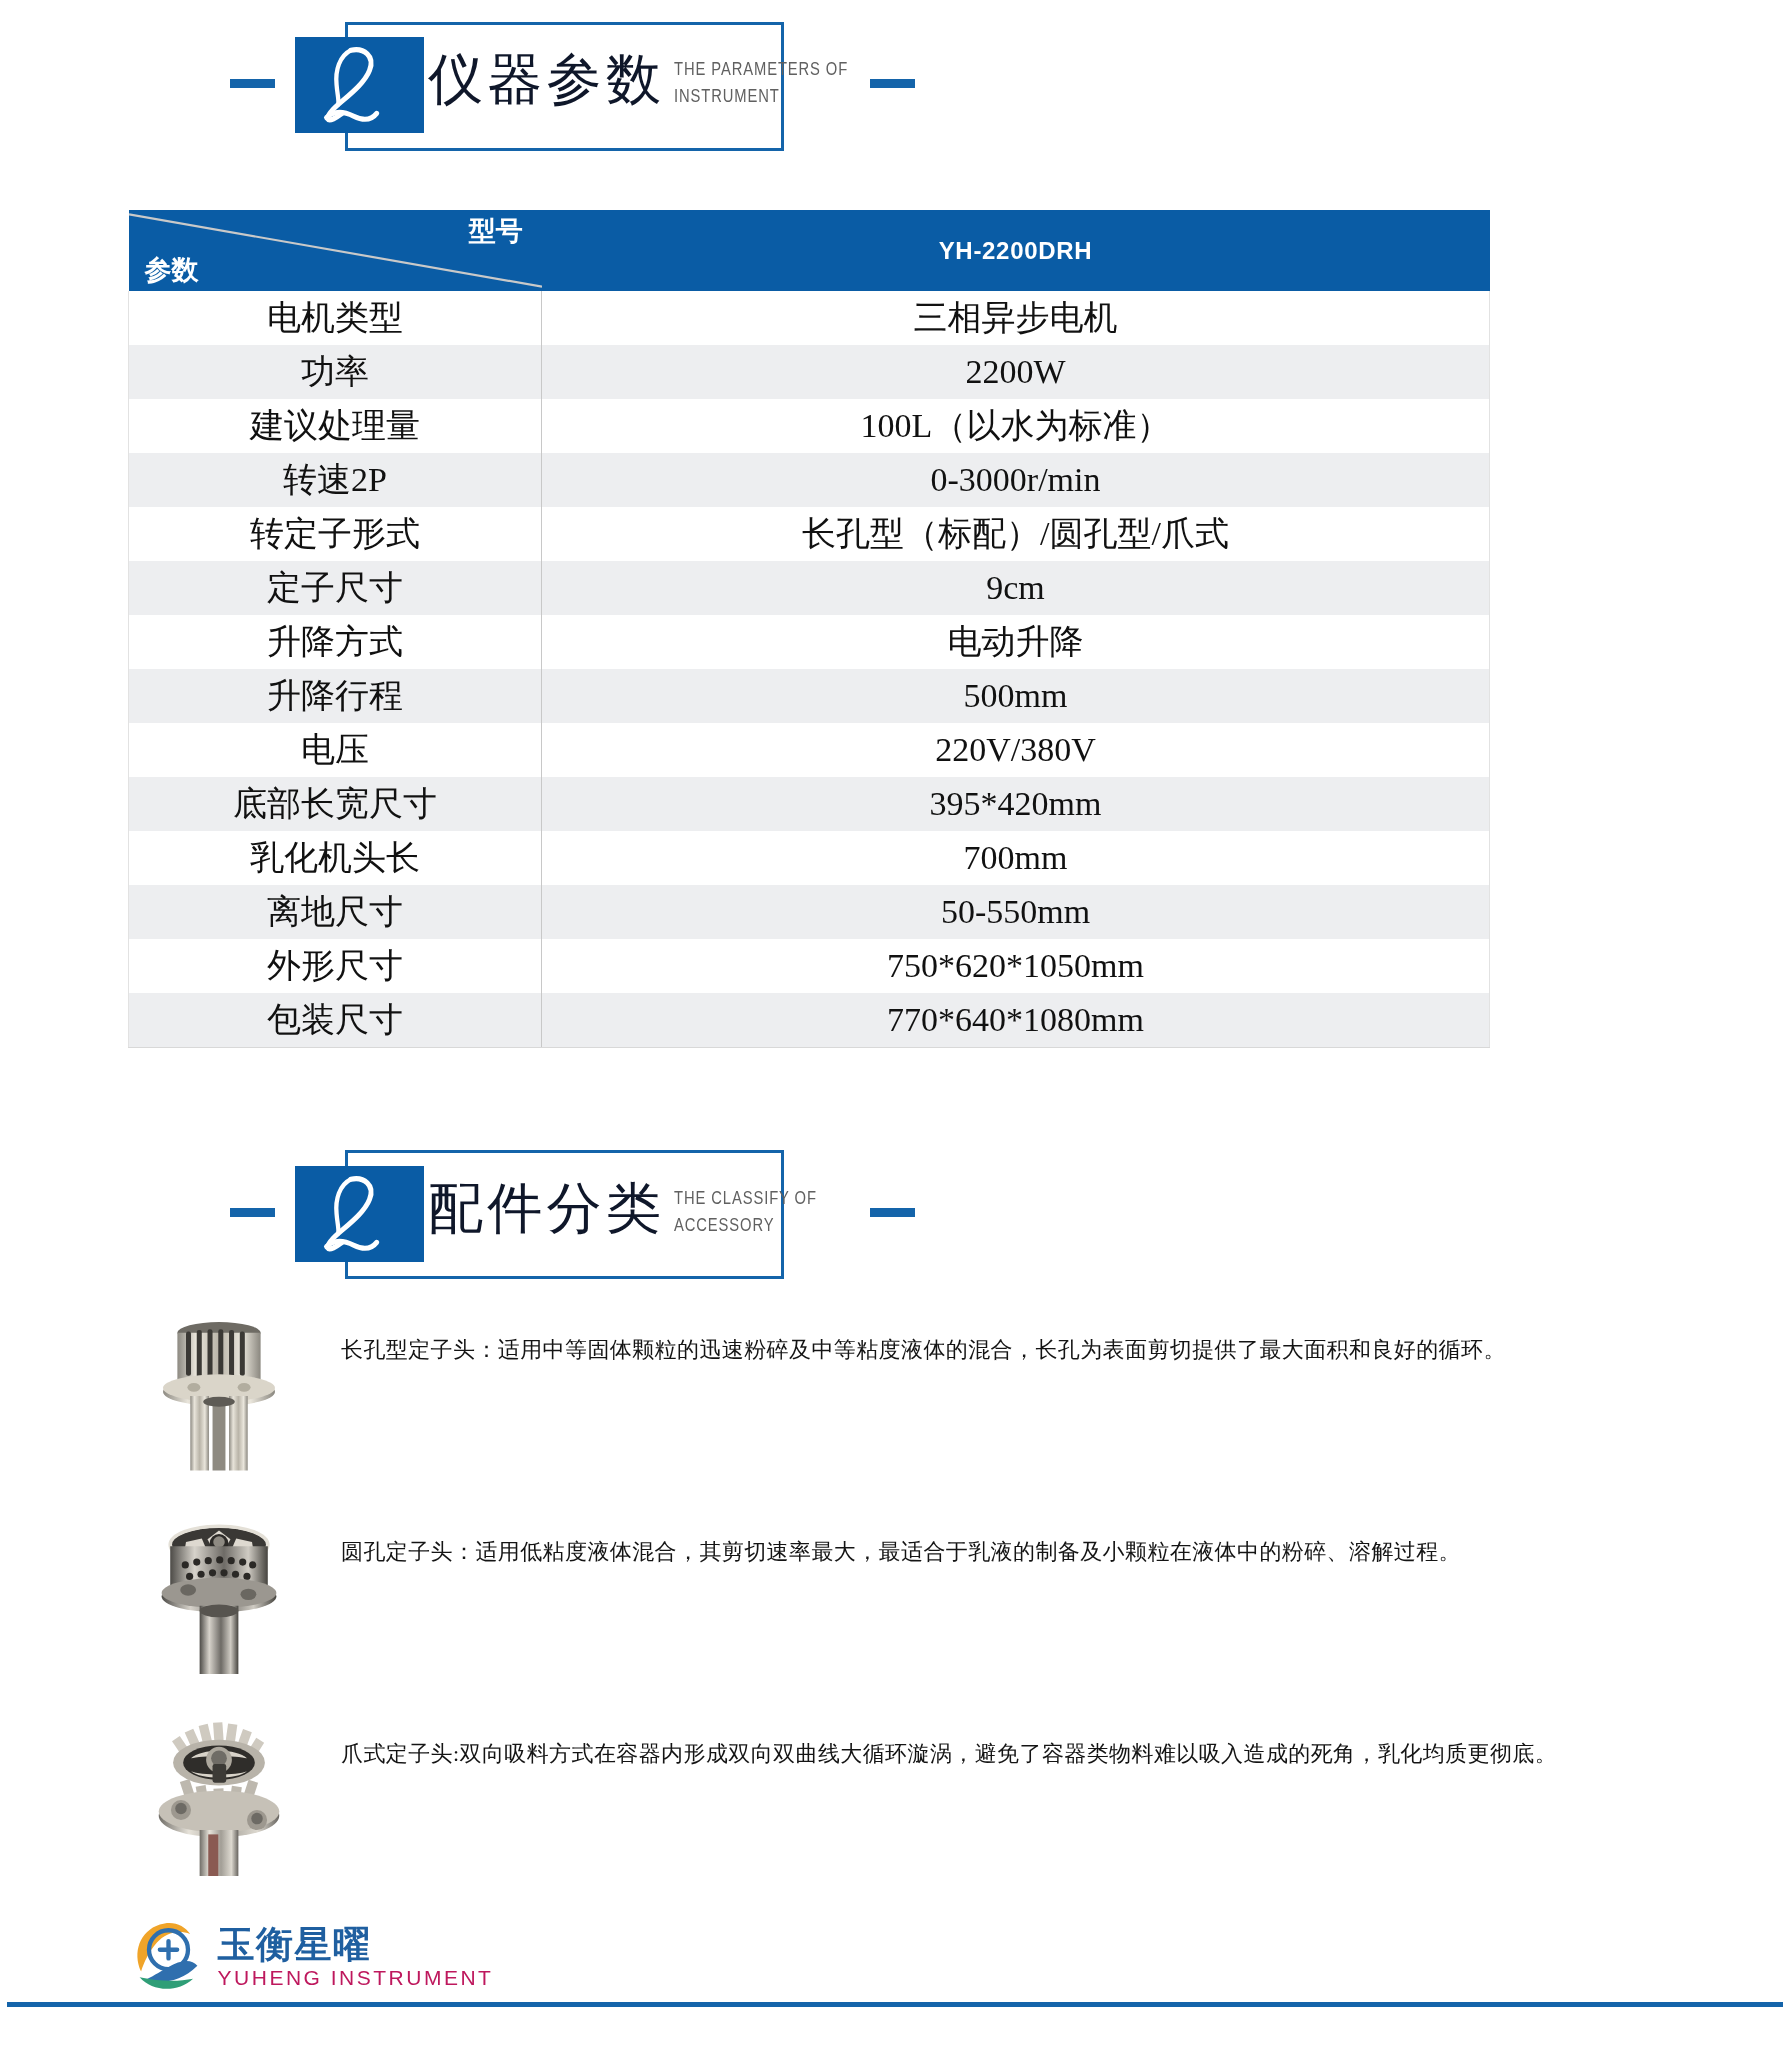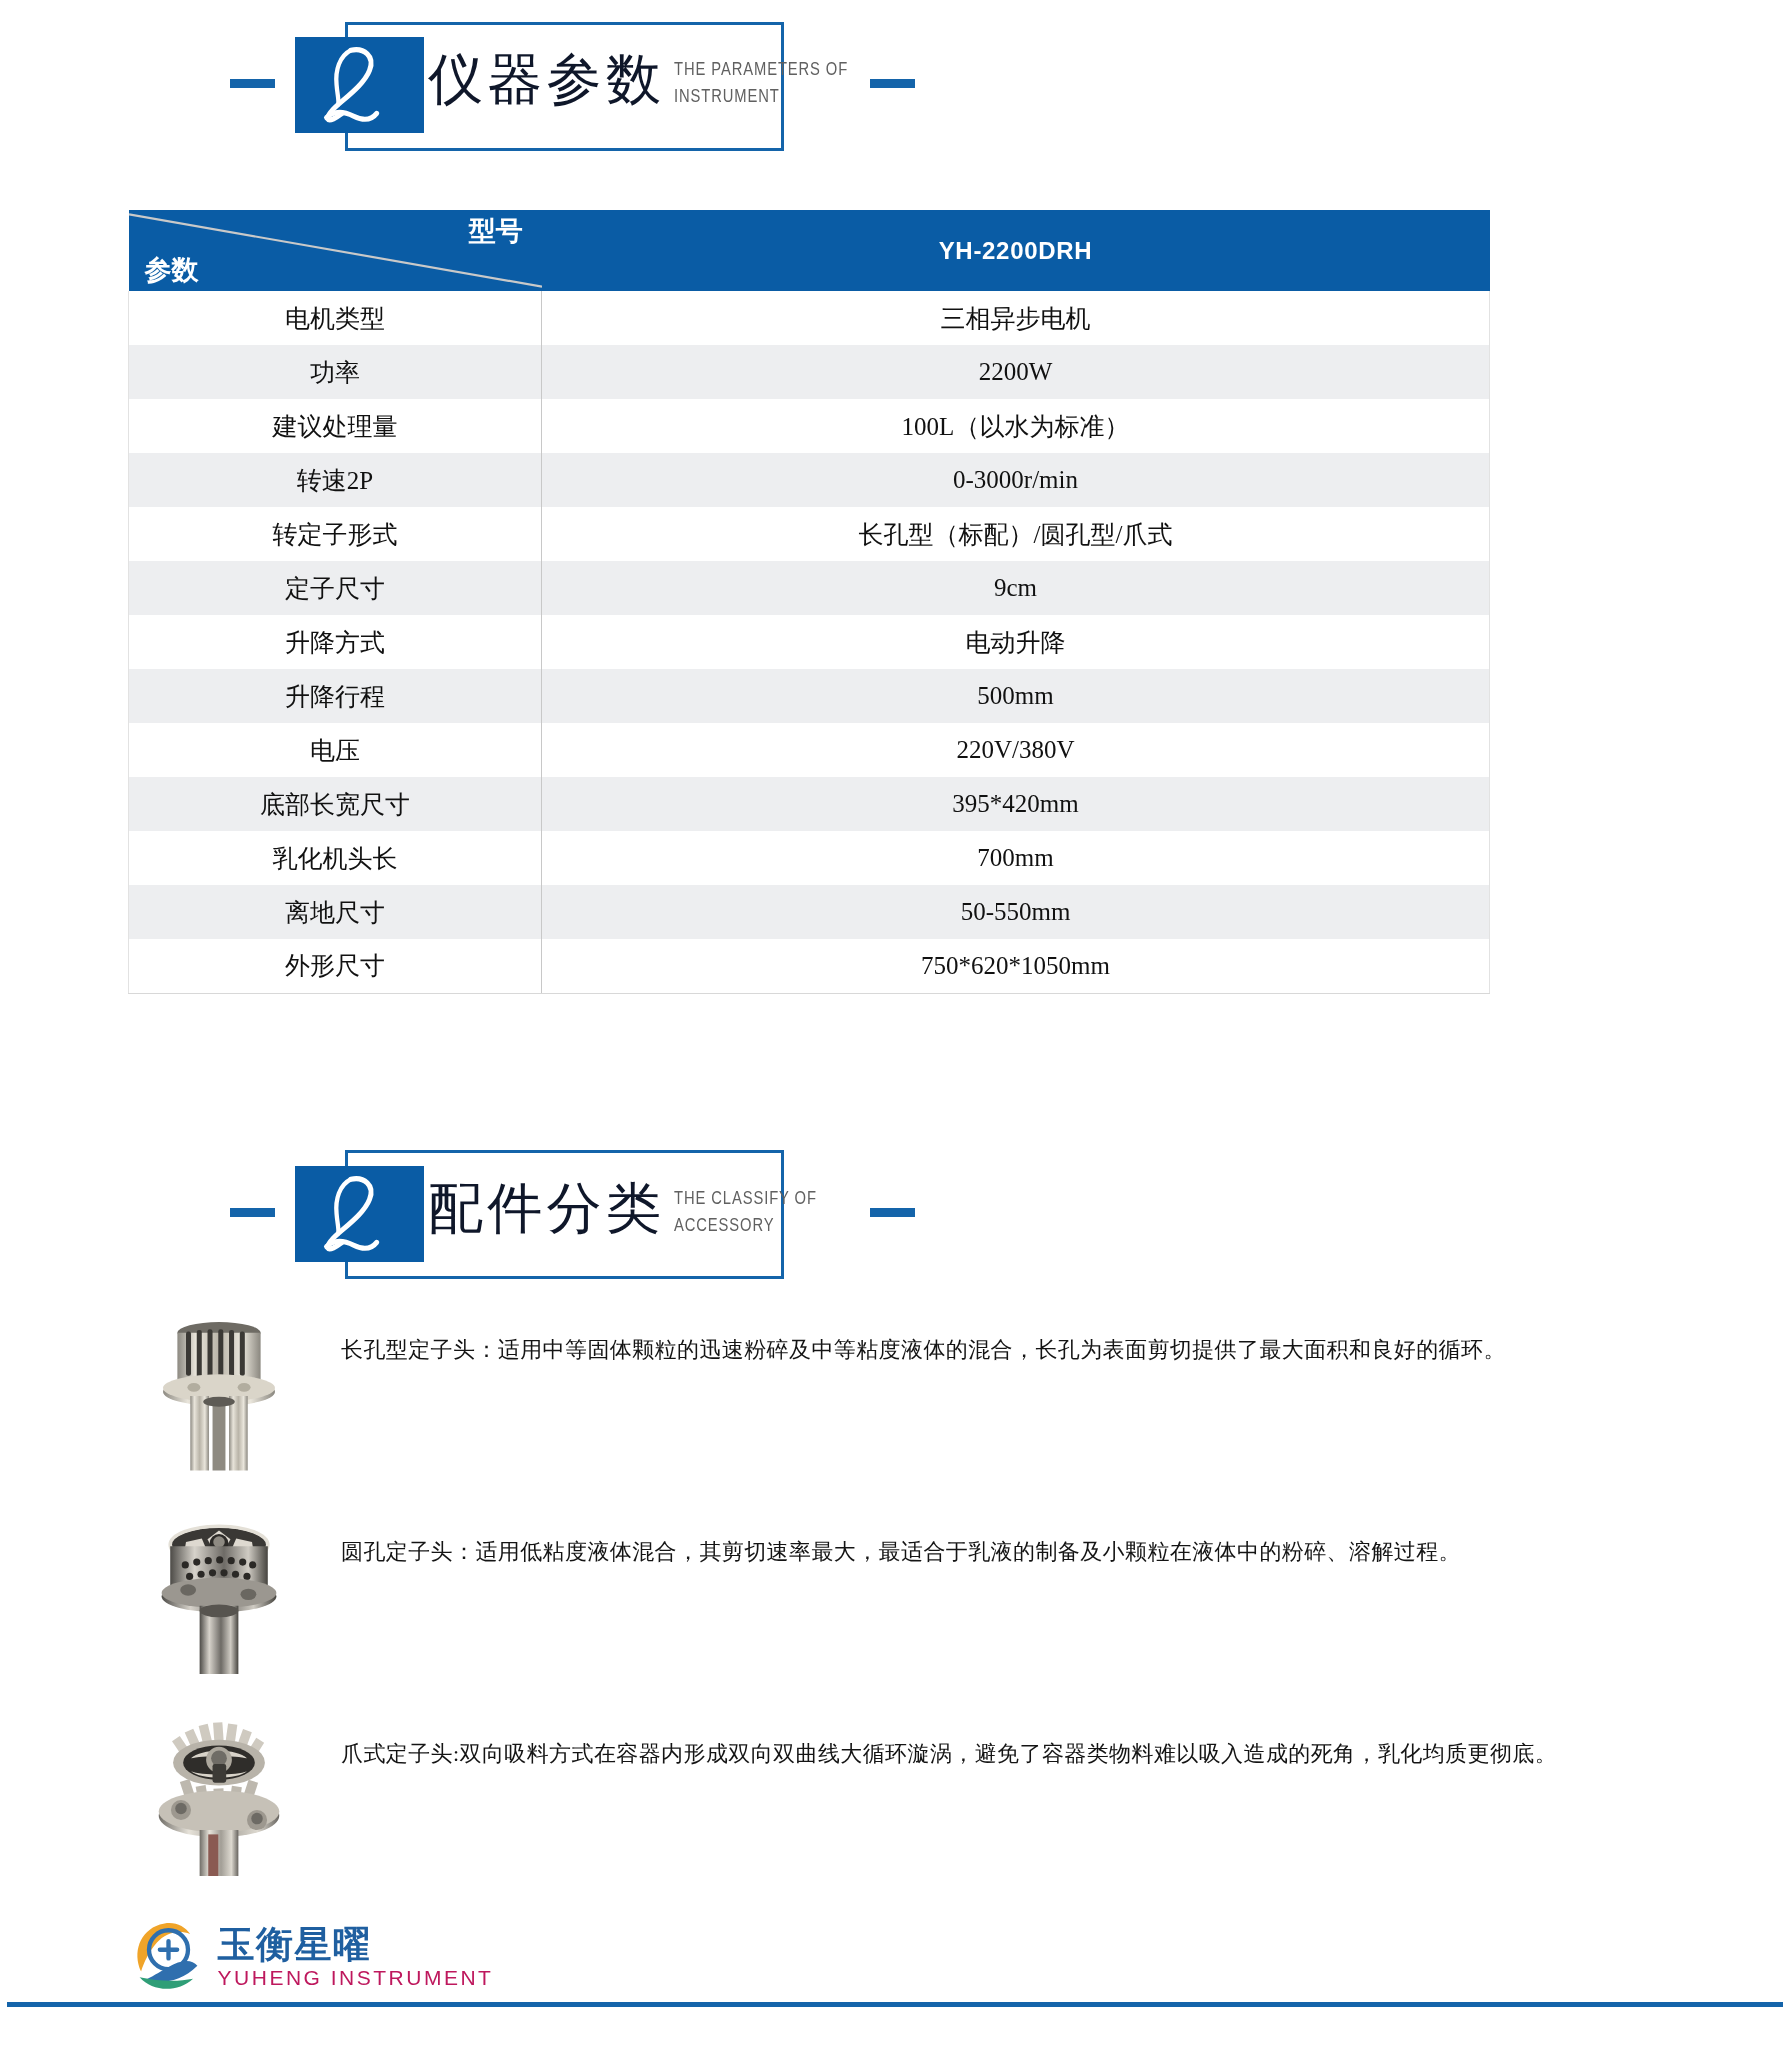--- a/index.html
+++ b/index.html
@@ -127,21 +127,21 @@
     font-size: 24px;
     font-weight: bold;
     letter-spacing: 0.7px;
   }
 
   .spec-table tbody td {
     height: 54px;
     text-align: center;
     vertical-align: middle;
     font-family: "Liberation Serif", "DejaVu Serif", serif;
-    font-size: 25px;
+    font-size: 34px;
     color: #111111;
   }
   .spec-table tbody tr.odd td { background: #ffffff; }
   .spec-table tbody tr.even td { background: #edeef0; }
   .spec-table tbody td.c-param {
     border-right: 1.4px solid #c8c8c8;
   }
   .spec-table tbody tr:last-child td { border-bottom: 1.4px solid #d8d8d8; }
   .spec-table tbody tr td.c-param { border-left: 1.4px solid #e2e2e2; }
   .spec-table tbody tr td.c-value { border-right: 1.4px solid #e2e2e2; }
@@ -300,20 +300,24 @@
         <td class="c-param">乳化机头长</td>
         <td class="c-value">700mm</td>
       </tr>
       <tr class="even">
         <td class="c-param">离地尺寸</td>
         <td class="c-value">50-550mm</td>
       </tr>
       <tr class="odd">
         <td class="c-param">外形尺寸</td>
         <td class="c-value">750*620*1050mm</td>
+      </tr>
+      <tr class="even">
+        <td class="c-param">包装尺寸</td>
+        <td class="c-value">770*640*1080mm</td>
       </tr>
     </tbody>
 </table>
 
 <div class="section-banner" style="position:absolute;left:115px;top:1143px;">
   <div class="banner-frame"></div>
   <div class="banner-dash-left"></div>
   <div class="banner-dash-right"></div>
   <div class="banner-badge">
     <svg width="129" height="96" viewBox="0 0 180 133">

